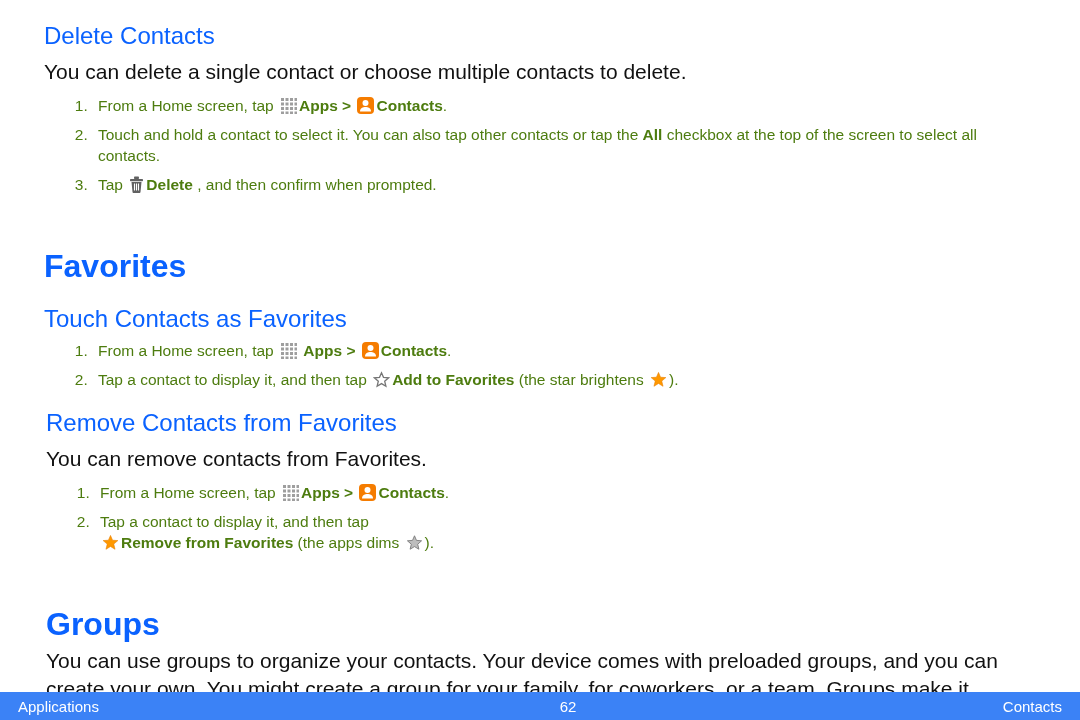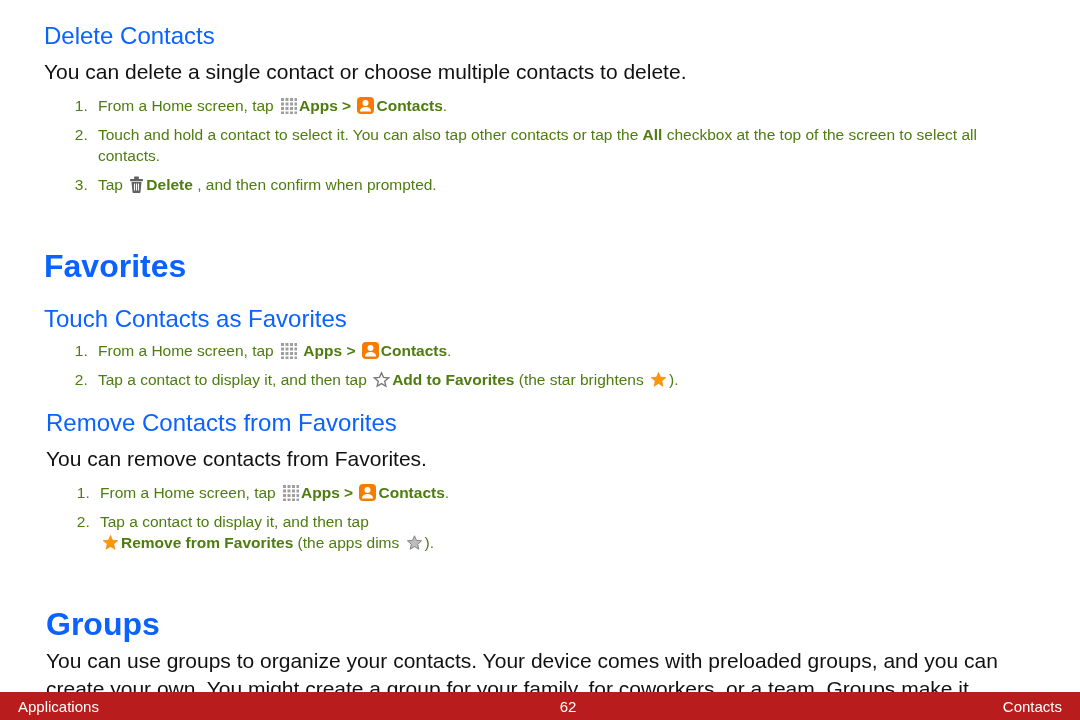--- a/index.html
+++ b/index.html
@@ -10,21 +10,21 @@
   .col-right { padding-left: 2px; padding-right: 30px; }
   h1 { color: #0a62ff; font-size: 32px; font-weight: 700; margin-bottom: 4px; margin-top: 6px; letter-spacing: 0; }
   h2 { color: #0a62ff; font-size: 24px; font-weight: 400; margin-bottom: 8px; margin-top: 2px; }
   h2.section-first { margin-top: 0; }
   p { font-size: 21px; line-height: 1.35; margin-bottom: 10px; color: #111; }
   ol { list-style-position: outside; padding-left: 48px; margin-bottom: 18px; }
   ol li { font-size: 15.5px; line-height: 1.35; margin-bottom: 8px; padding-left: 6px; color: #4d7c0f; }
   .bold { font-weight: 700; }
   .inline-icon { display: inline-block; vertical-align: -3px; margin: 0 2px; }
   .inline-icon svg { display: block; }
-  .footer { position: absolute; left: 0; bottom: 0; width: 100%; height: 28px; background: #b91c1c; color: #fff; display: flex; align-items: center; justify-content: space-between; padding: 0 18px; font-size: 15px; }
+  .footer { position: absolute; left: 0; bottom: 0; width: 100%; height: 28px; background: #3b82f6; color: #fff; display: flex; align-items: center; justify-content: space-between; padding: 0 18px; font-size: 15px; }
   .footer .center { position: absolute; left: 50%; transform: translateX(-50%); margin-left: 28px; }
   .spacer-large { height: 28px; }
   .spacer-med { height: 14px; }
 </style>
 </head>
 <body>
 
 <div class="page">
   <div class="content">
 

